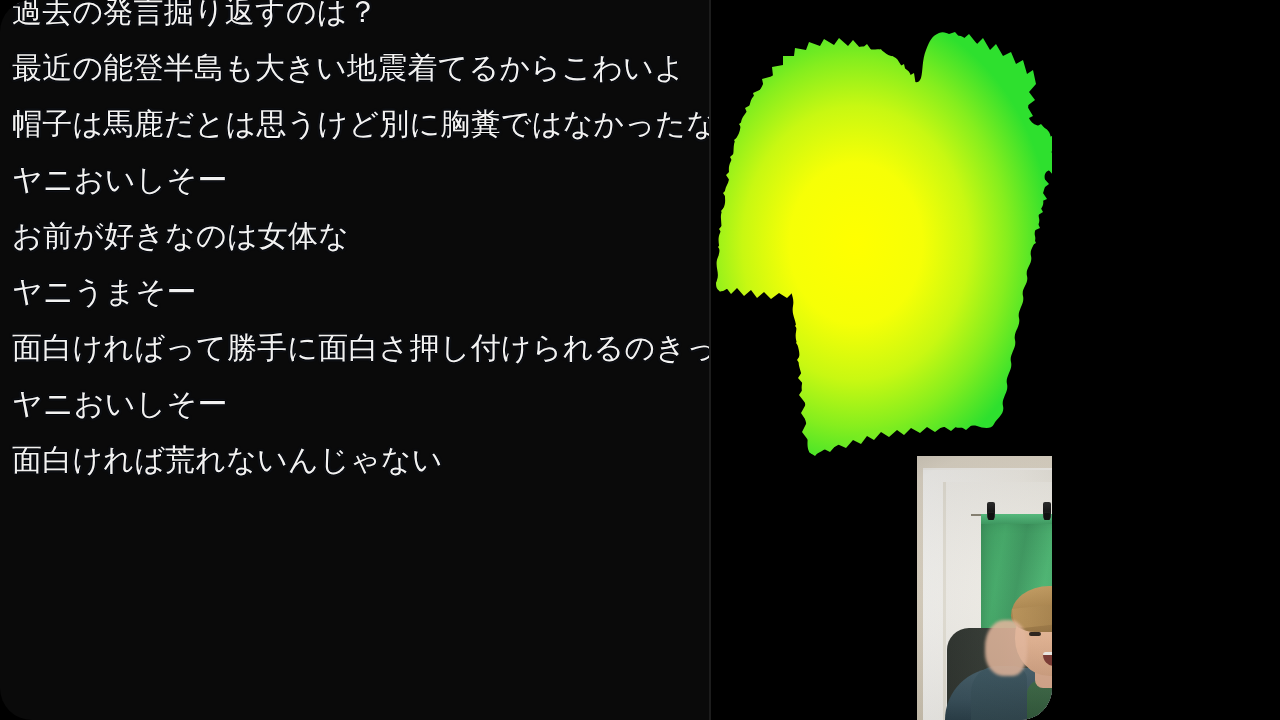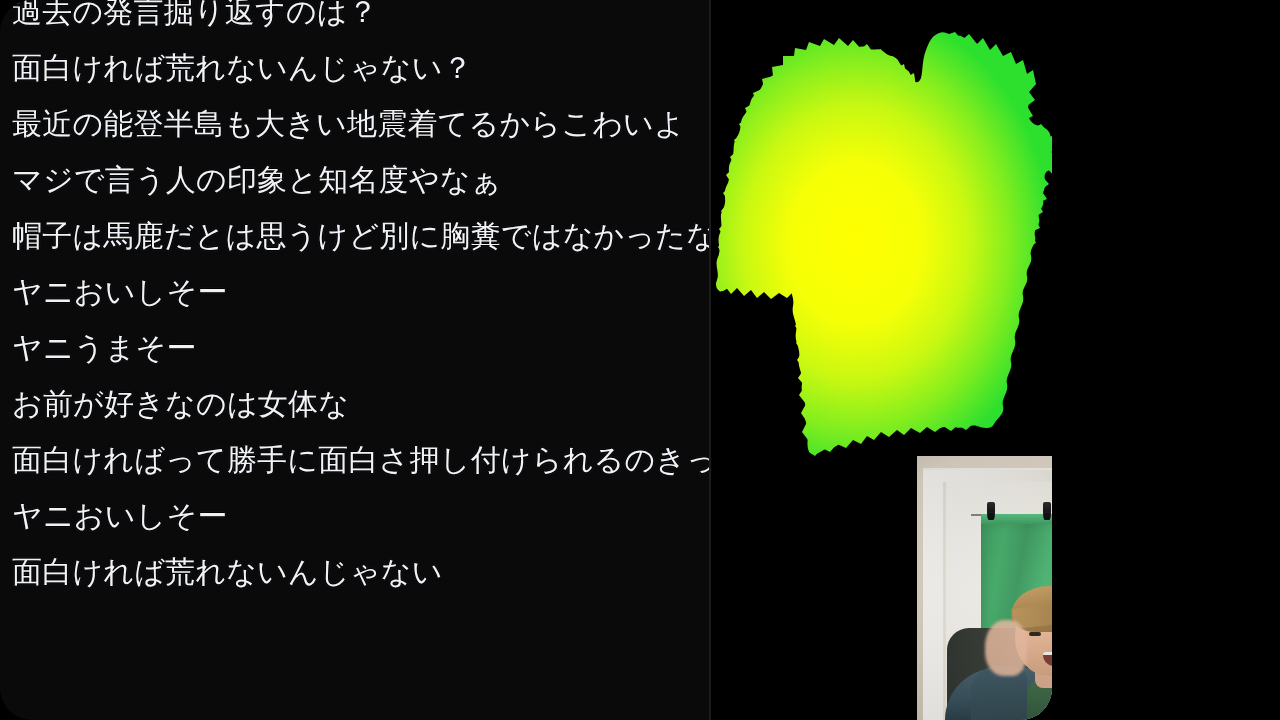--- a/index.html
+++ b/index.html
@@ -335,27 +335,25 @@
   }
 </style>
 </head>
 <body>
 
 <div id="stage">
 
   <div id="chat-panel">
     <ul id="chat-list">
       <li class="chat-line">過去の発言掘り返すのは？</li>
-      <li class="chat-line">面白ければ荒れないんじゃない？</li>
       <li class="chat-line">最近の能登半島も大きい地震着てるからこわいよ</li>
-      <li class="chat-line">マジで言う人の印象と知名度やなぁ</li>
       <li class="chat-line">帽子は馬鹿だとは思うけど別に胸糞ではなかったなあ</li>
       <li class="chat-line">ヤニおいしそー</li>
+      <li class="chat-line">お前が好きなのは女体な</li>
       <li class="chat-line">ヤニうまそー</li>
-      <li class="chat-line">お前が好きなのは女体な</li>
       <li class="chat-line">面白ければって勝手に面白さ押し付けられるのきっつ</li>
       <li class="chat-line">ヤニおいしそー</li>
       <li class="chat-line">面白ければ荒れないんじゃない</li>
     </ul>
   </div>
   <div id="panel-divider"></div>
 
   <div id="map-stage">
     <svg id="map-svg" viewBox="0 0 569 720" preserveAspectRatio="none">
       <defs>

